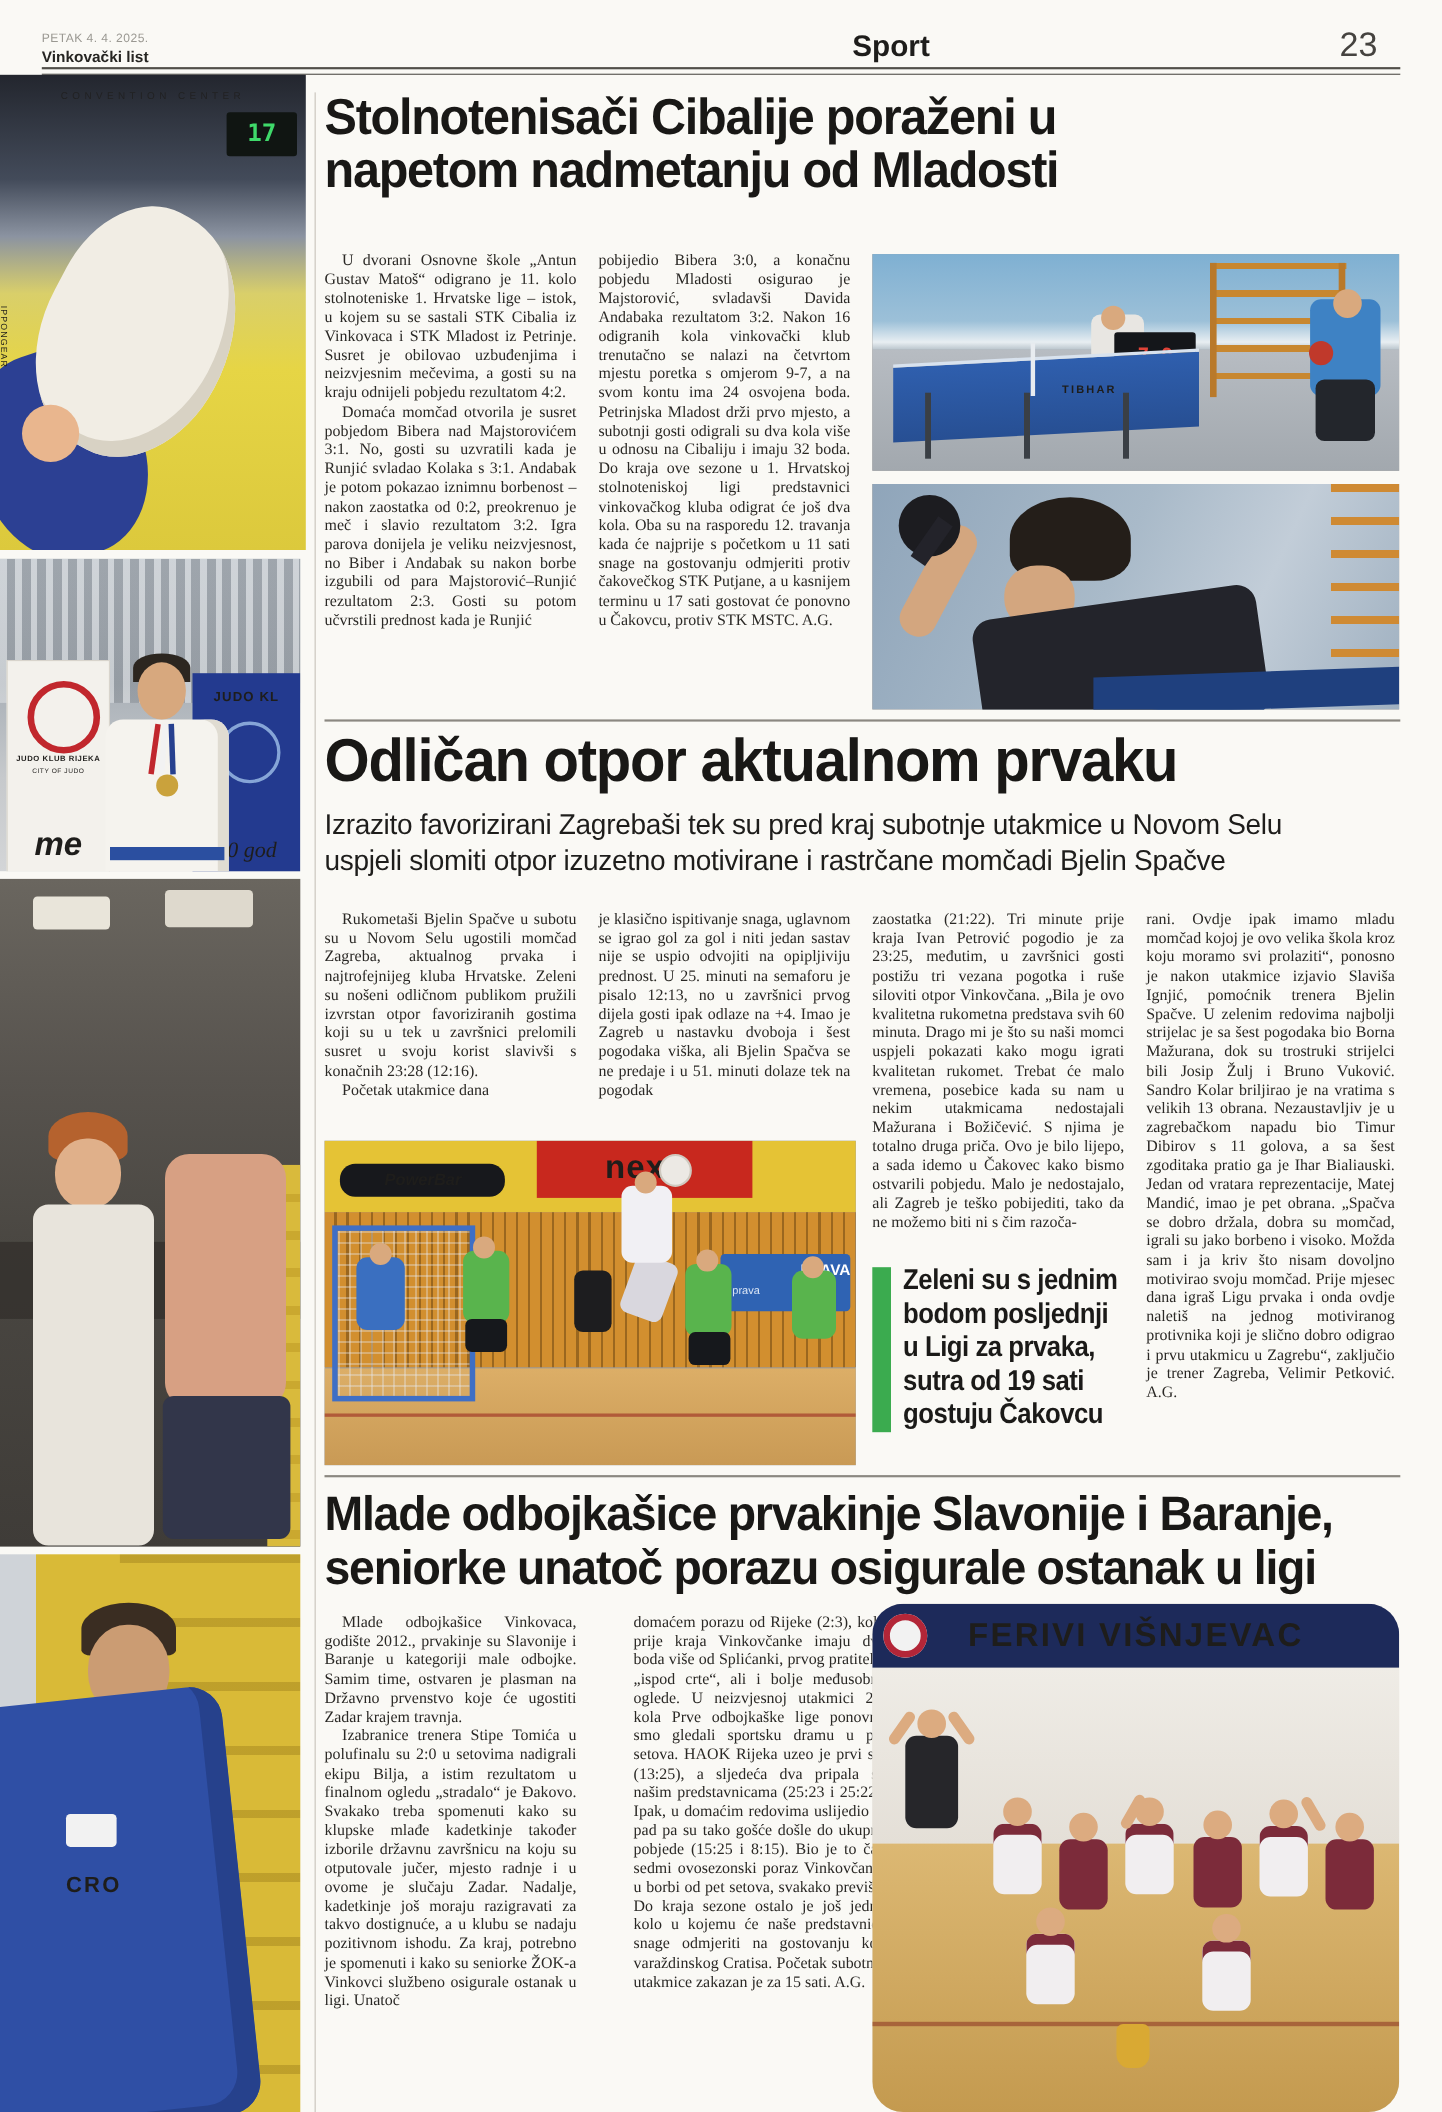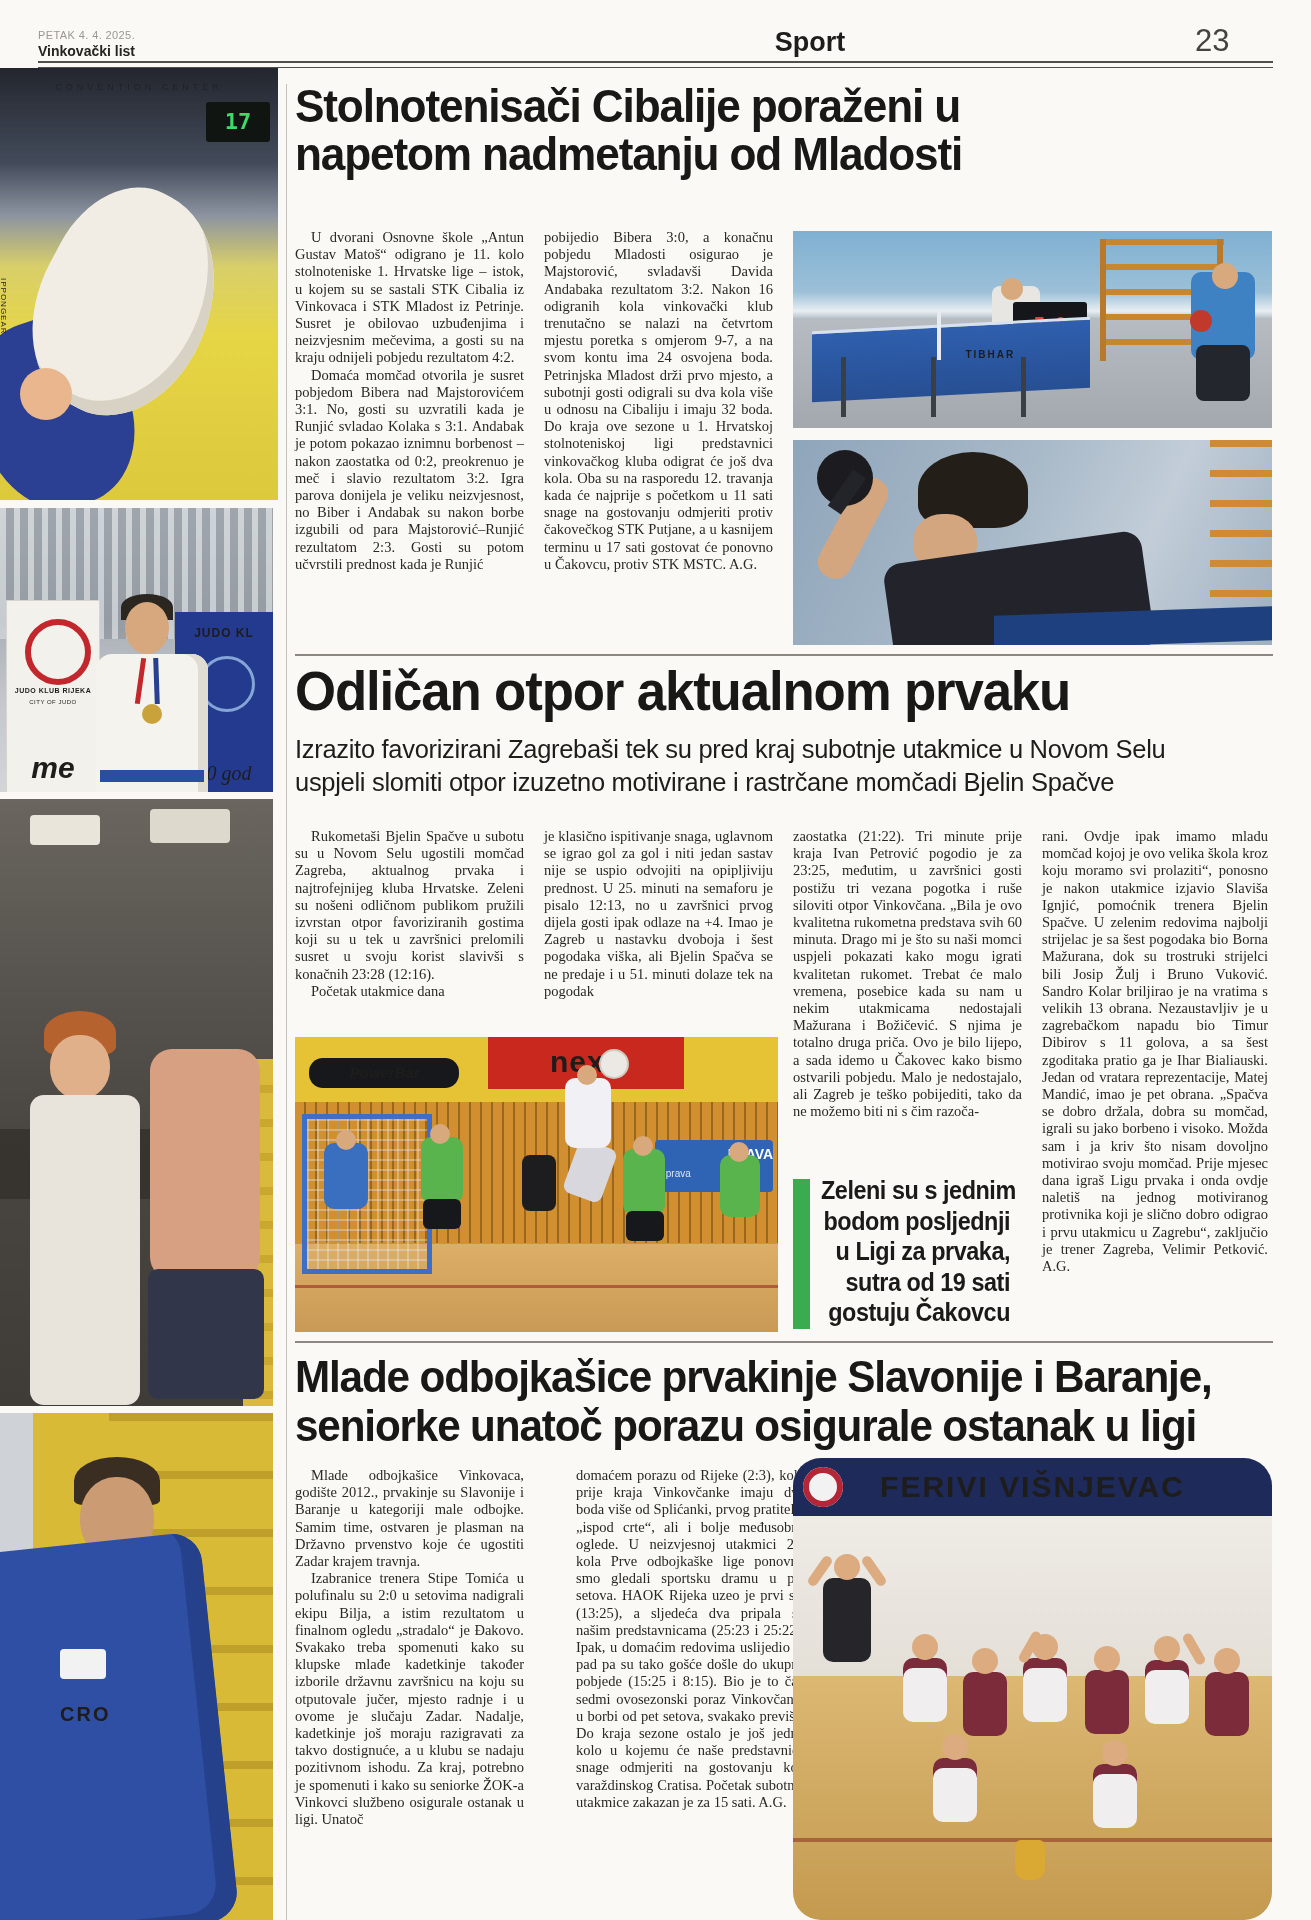--- a/index.html
+++ b/index.html
@@ -4,21 +4,21 @@
 <style>
   html,body{margin:0;padding:0;background:#e6e4df;}
   .page{position:relative;width:1311px;height:1920px;margin:0 auto;background:#faf9f5;
         overflow:hidden;font-family:"Liberation Sans",sans-serif;color:#1e1d1b;}
   .abs{position:absolute;}
 
   
   .hdr-date{left:38px;top:29px;font-size:11px;color:#9a9892;letter-spacing:.4px;}
   .hdr-pub{left:38px;top:43px;font-size:14px;font-weight:700;color:#262522;}
   .hdr-section{left:690px;top:27px;width:240px;text-align:center;font-size:27px;font-weight:600;color:#1e1d1b;}
-  .hdr-num{left:1195px;top:23px;width:80px;text-align:left;font-size:31px;font-weight:400;color:#45433f;}
+  .hdr-num{left:1195px;top:23px;width:80px;text-align:center;font-size:31px;font-weight:400;color:#45433f;}
   .hdr-rule{left:38px;top:61px;width:1235px;height:4px;border-top:2.5px solid #514f4a;border-bottom:1px solid #514f4a;}
 
   .v-rule{left:286px;top:84px;width:1px;height:1836px;background:#c6c2b9;}
   .h-div{height:2px;background:#8b8881;}
 
   
   .hl{font-weight:800;letter-spacing:-1.2px;color:#191816;transform:scaleX(.96);transform-origin:0 0;white-space:nowrap;}
   .hl-a1{font-size:46px;line-height:48px;}
   .hl-a2{font-size:55px;line-height:56px;}
   .hl-a3{font-size:44px;line-height:49px;}
@@ -330,21 +330,21 @@
     <div class="h-j-b"></div>
     <div class="h-head h-j-h"></div>
     <div class="h-ball"></div>
     <div class="h-g2-b"></div>
     <div class="h-head h-g2-h"></div>
     <div class="h-g2-s"></div>
     <div class="h-g3-b"></div>
     <div class="h-head h-g3-h"></div>
   </div>
 
-  <div class="abs" style="left:793px;top:1175px;width:240px;height:160px;text-align:right;">
+  <div class="abs" style="left:793px;top:1148px;width:240px;height:160px;">
     <div class="abs quote-bar"></div>
     <div class="abs quote-text">
       <div>Zeleni su s jednim</div>
       <div>bodom posljednji</div>
       <div>u Ligi za prvaka,</div>
       <div>sutra od 19 sati</div>
       <div>gostuju Čakovcu</div>
     </div>
   </div>
 

